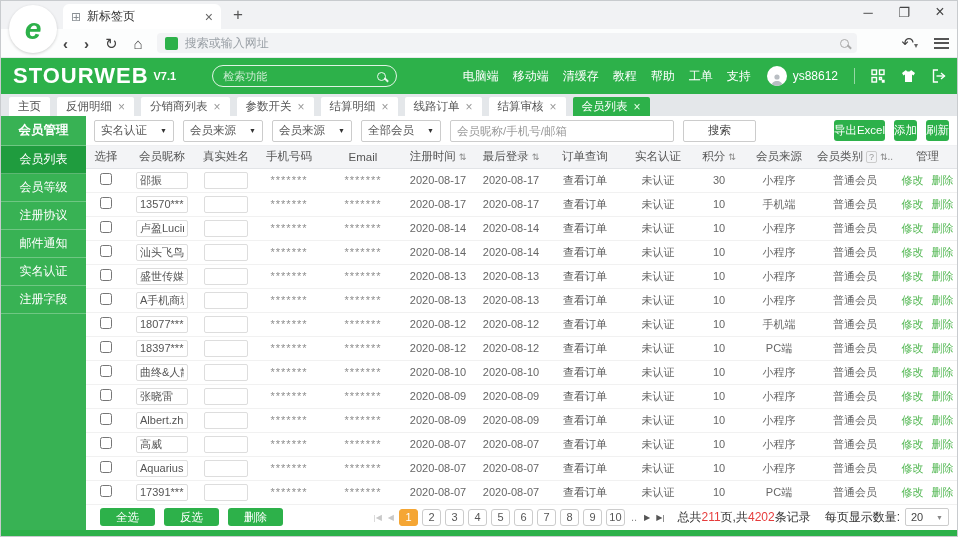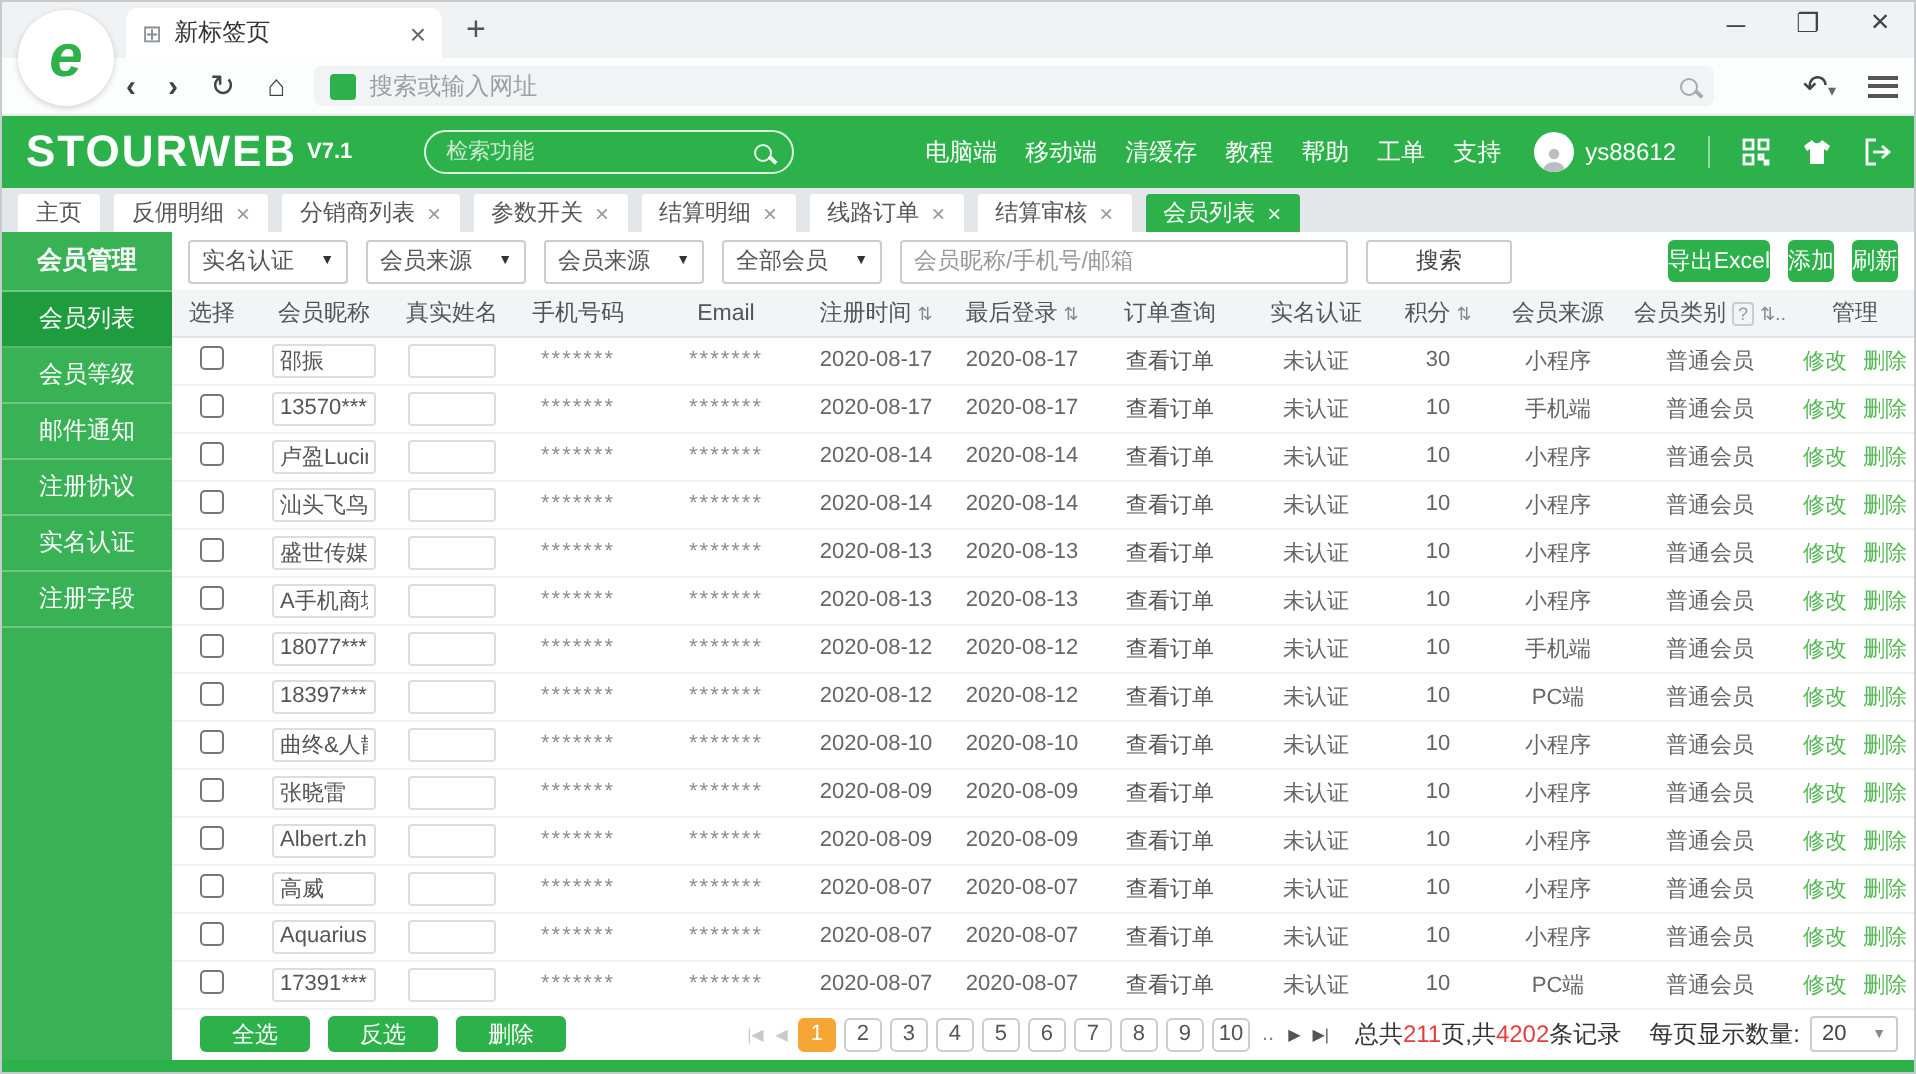--- a/index.html
+++ b/index.html
@@ -258,22 +258,22 @@
         <span class="pclose">×</span>
       </div>
     </div>
 
   <div class="content">
     <div class="sidebar">
       <div class="shead">会员管理</div>
       <div>
           <div class="sitem act">会员列表</div>
           <div class="sitem">会员等级</div>
+          <div class="sitem">注册协议</div>
           <div class="sitem">邮件通知</div>
-          <div class="sitem">注册协议</div>
           <div class="sitem">实名认证</div>
           <div class="sitem">注册字段</div>
         </div>
     </div>
 
     <div class="main">
 
       <div class="filterbar">
         <span style="display:flex;gap:9px;">
             <div class="fsel">

